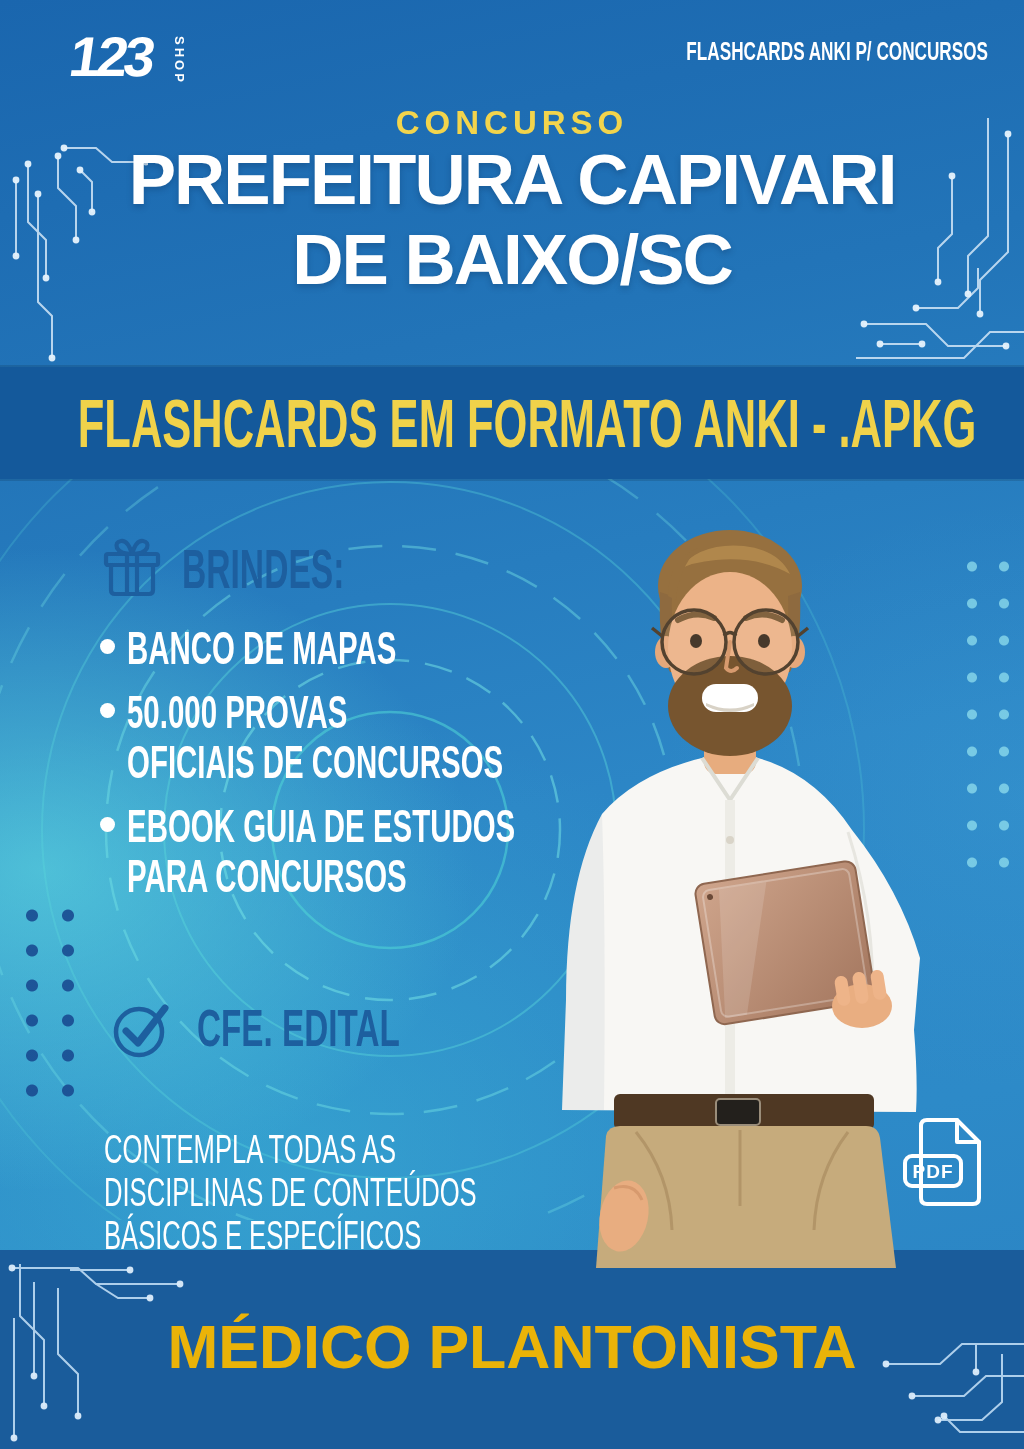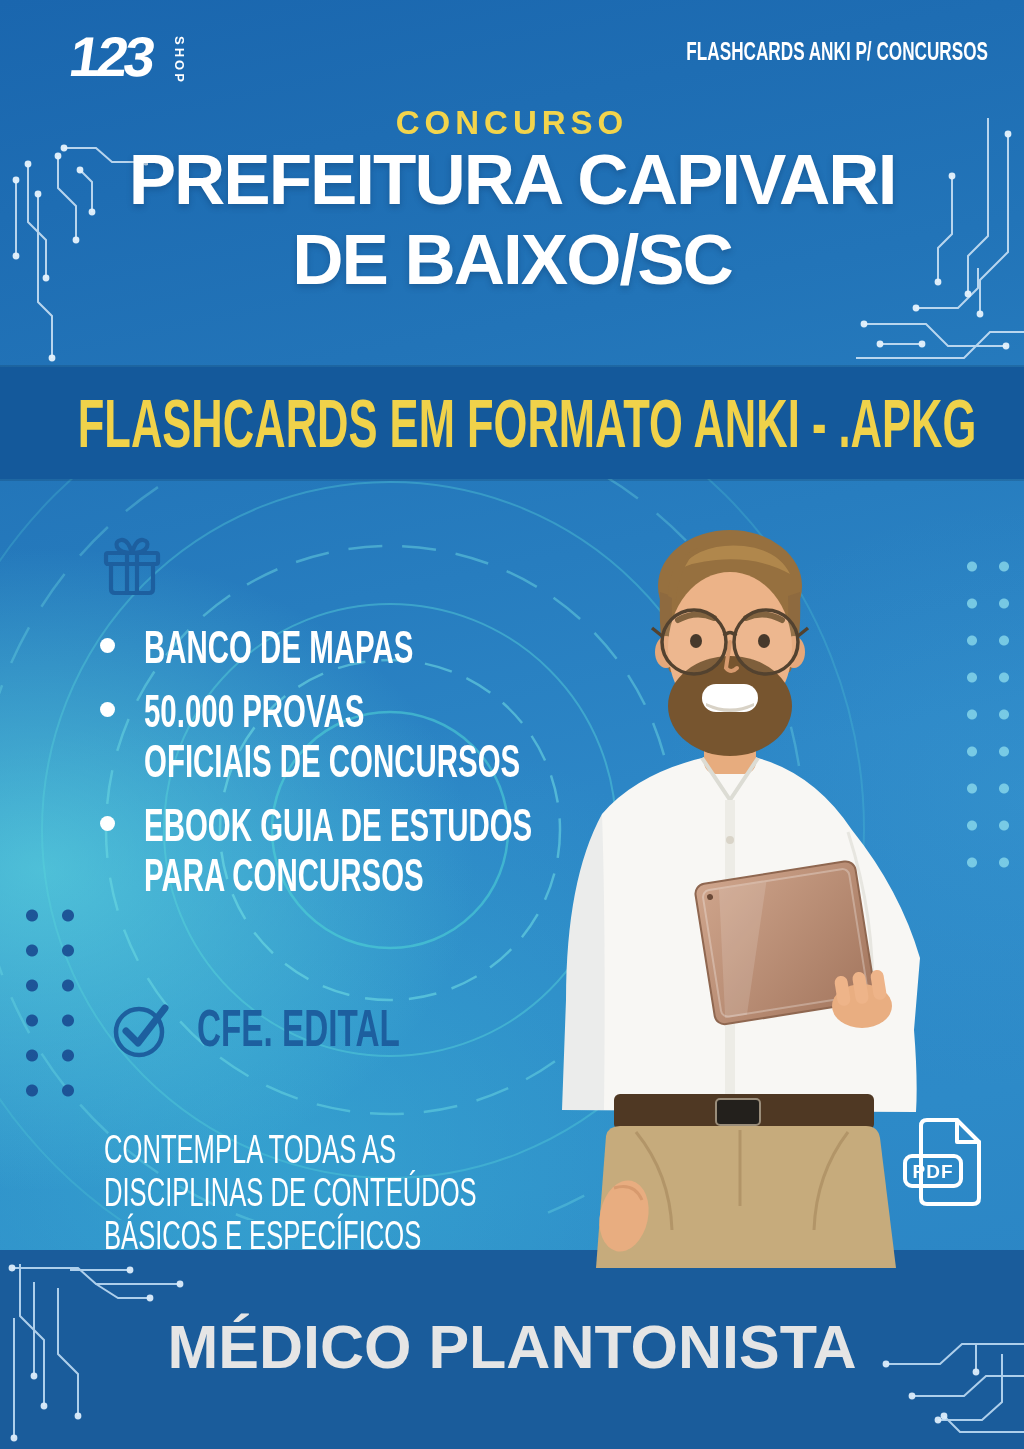--- a/index.html
+++ b/index.html
@@ -31,33 +31,33 @@
   
   .format-band { position:absolute; top:367px; left:0; width:100%; height:112px; background:#14599b; z-index:2;
                  display:flex; align-items:center; justify-content:center; box-shadow:0 -2px 0 rgba(0,0,0,.12), 0 2px 0 rgba(0,0,0,.12);padding-left:30px; }
   .format-band .txt { font-size:68px; font-weight:bold; color:#f0d24a; }
 
   
   .benefits { position:absolute; left:100px; top:536px; width:480px; z-index:4; }
   .sec-head { display:flex; align-items:center; gap:18px; color:#1d5f9f; font-weight:bold; }
   .sec-head .hd { font-size:56px; }
   .bullets { margin-top:22px; }
-  .bullet-item { display:flex; gap:29px; margin-bottom:13px; }
+  .bullet-item { display:flex; gap:12px; margin-bottom:13px; }
   .bullet-dot { width:15px; height:15px; border-radius:50%; background:#fff; margin-top:16px; flex:0 0 15px; }
   .bullet-text { font-size:46px; line-height:1.1; font-weight:bold; color:#fff; }
   .edital-head { position:absolute; left:109px; top:996px; z-index:4; }
   .edital-head .hd { font-size:52px; }
   .edital-par { position:absolute; left:104px; top:1128px; z-index:4; font-size:40px; line-height:1.07; font-weight:normal; color:#fff; }
 
   
   .pdf-badge { position:absolute; left:901px; top:1114px; width:88px; height:96px; z-index:5; }
 
   
   .footer-band { position:absolute; left:0; top:1250px; width:100%; height:199px; background:#1a5c9b; z-index:2; }
-  .footer-title { position:absolute; width:100%; top:62px; text-align:center; font-size:61px; font-weight:bold; color:#e5e5e5; letter-spacing:0; }
+  .footer-title { position:absolute; width:100%; top:62px; text-align:center; font-size:61px; font-weight:bold; color:#eab308; letter-spacing:0; }
 
   
   .dots-left { left:14px; top:898px; width:74px; height:212px; z-index:1;
     background-image:radial-gradient(circle, rgba(25,75,145,.9) 5.5px, rgba(0,0,0,0) 6.5px); background-size:36px 35px; }
   .dots-right { left:956px; top:548px; width:66px; height:334px; z-index:1;
     background-image:radial-gradient(circle, rgba(150,228,240,.7) 4.5px, rgba(0,0,0,0) 5.5px); background-size:32px 37px; }
 
   .person { position:absolute; left:518px; top:500px; width:474px; height:768px; z-index:3; }
 </style>
 </head>
@@ -193,20 +193,21 @@
       <svg width="64" height="64" viewBox="0 0 64 64">
         <g stroke="#1d5f9f" stroke-width="4.2" fill="none" stroke-linejoin="round" stroke-linecap="round">
           <rect x="6" y="17" width="52" height="11" rx="2"></rect>
           <path d="M11 28 V53 Q11 57 15 57 H49 Q53 57 53 53 V28"></path>
           <path d="M27 17 V57"></path>
             <path d="M37 17 V57"></path>
           <path d="M32 17 Q20 17 17 11 Q15 5 21 4 Q28 3 32 17 Z"></path>
           <path d="M32 17 Q44 17 47 11 Q49 5 43 4 Q36 3 32 17 Z"></path>
         </g>
       </svg>
+      <span class="hd"><span class="cond" style="transform:scaleX(.6)">BRINDES:</span></span>
     </div>
 
     <div class="bullets">
       <div class="bullet-item">
         <div class="bullet-dot"></div>
         <div class="bullet-text">
           <div><span class="cond">BANCO DE MAPAS</span></div>
         </div>
       </div>
       <div class="bullet-item">

